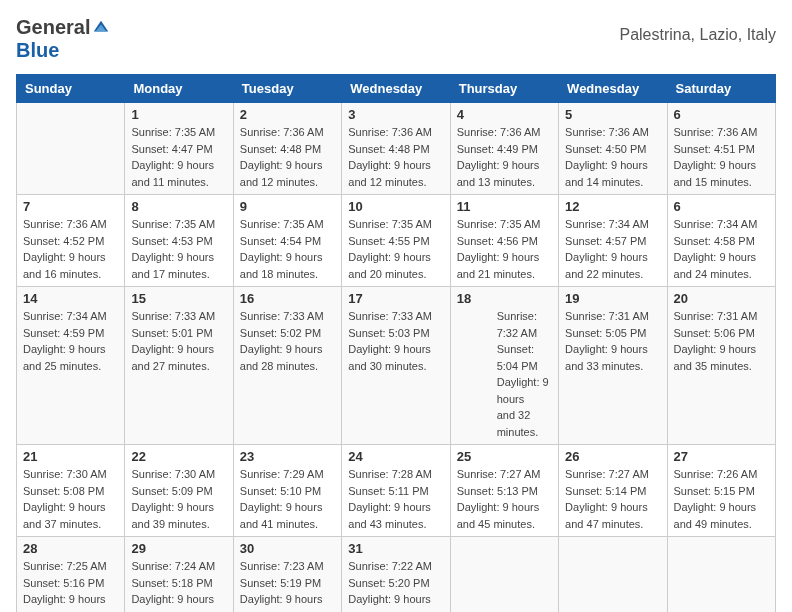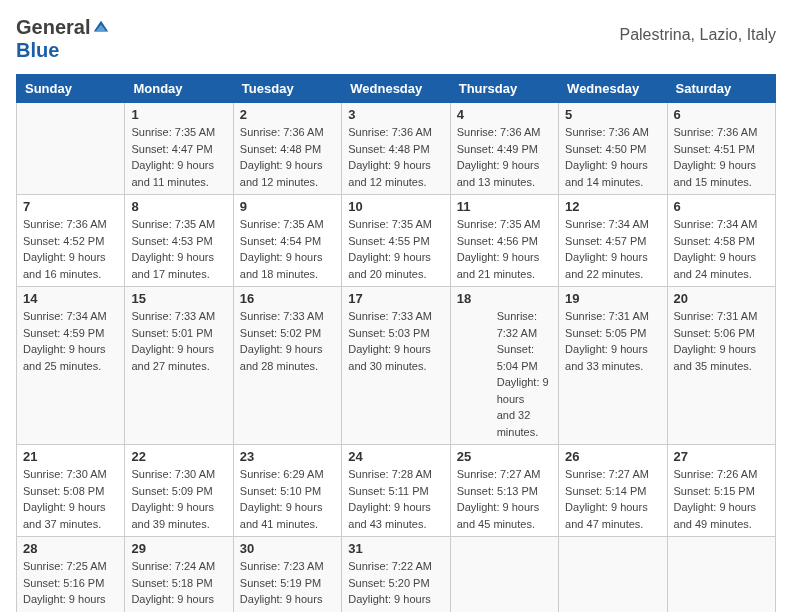--- a/index.html
+++ b/index.html
@@ -282,21 +282,21 @@
         </td>
         <td>
           <span class="day-number">22</span>
           <div class="day-info" style="white-space: pre-line;">Sunrise: 7:30 AM
 Sunset: 5:09 PM
 Daylight: 9 hours
 and 39 minutes.</div>
         </td>
         <td>
           <span class="day-number">23</span>
-          <div class="day-info" style="white-space: pre-line;">Sunrise: 6:29 AM
+          <div class="day-info" style="white-space: pre-line;">Sunrise: 7:29 AM
 Sunset: 5:10 PM
 Daylight: 9 hours
 and 41 minutes.</div>
         </td>
         <td>
           <span class="day-number">24</span>
           <div class="day-info" style="white-space: pre-line;">Sunrise: 7:28 AM
 Sunset: 5:11 PM
 Daylight: 9 hours
 and 43 minutes.</div>

